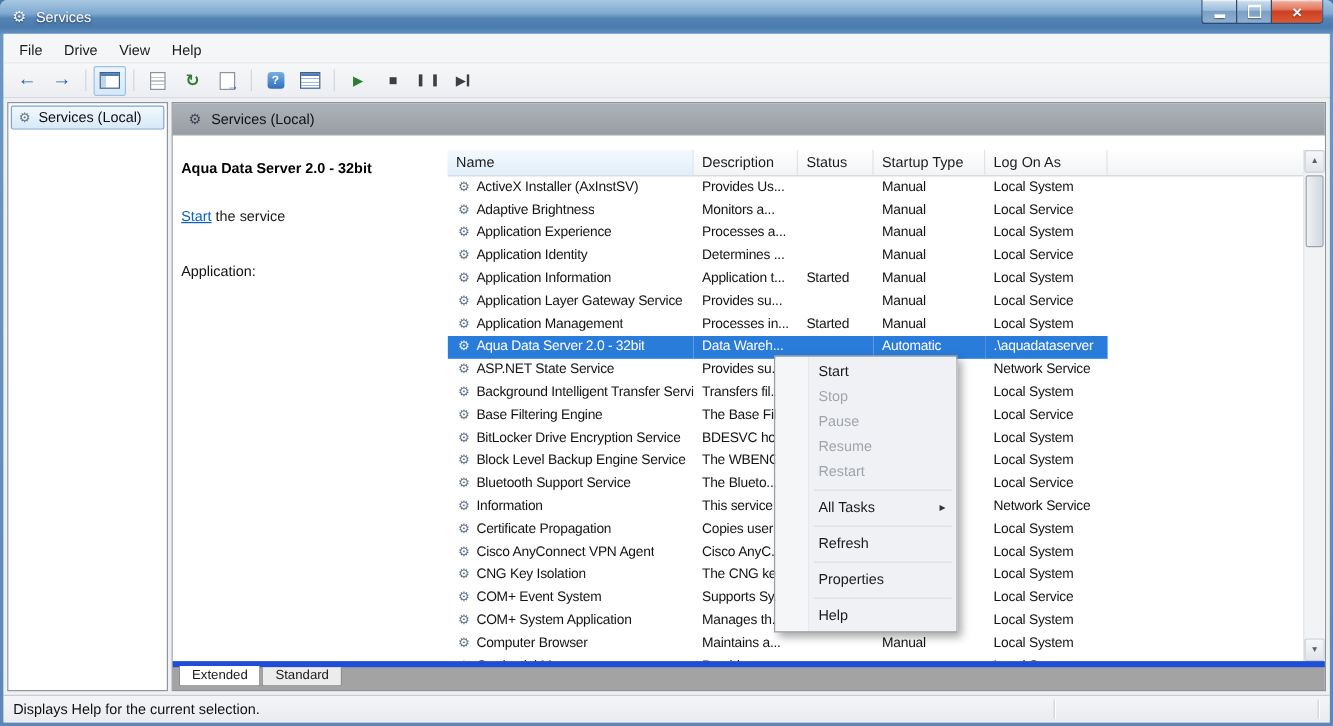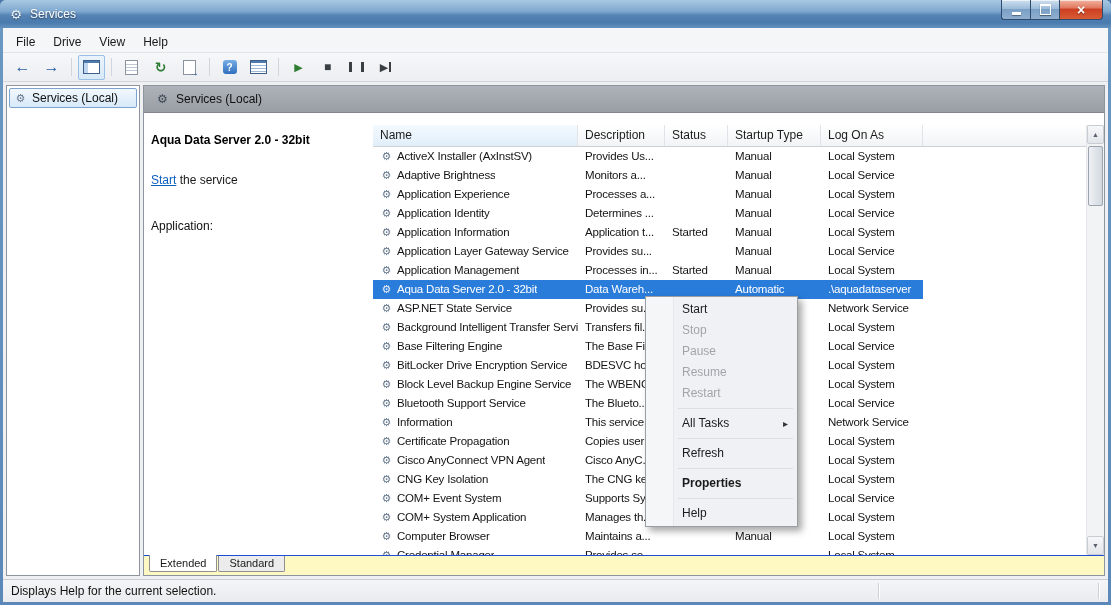--- a/index.html
+++ b/index.html
@@ -90,35 +90,35 @@
   .c-name .nm{overflow:hidden;white-space:nowrap}
   .trow.selected .cell{background:#2a7cdb;color:#fff}
   .trow.selected .gear{color:#e8eef6}
   .vscroll{flex:0 0 17px;display:flex;flex-direction:column;margin-top:12px;background:#f2f3f5;border-left:1px solid #e4e6e9}
   .sbtn{flex:0 0 17px;display:flex;align-items:center;justify-content:center;font-size:7px;color:#57606c;
         background:linear-gradient(#f6f7f9,#e2e5e9);border:1px solid #c8cdd4;border-radius:2px}
   .strack{flex:1;position:relative}
   .sthumb{position:absolute;left:1px;right:1px;top:2px;height:58px;border:1px solid #9aa3ae;border-radius:2px;
           background:linear-gradient(90deg,#eef1f4,#d2d8df)}
   
-  .tabsbar{flex:0 0 19px;background:#fef9c3;border-top:1px solid #1d4ed8;display:flex;align-items:flex-start;padding-left:5px}
+  .tabsbar{flex:0 0 19px;background:#a3a3a3;border-top:5px solid #1d4ed8;display:flex;align-items:flex-start;padding-left:5px}
   .tab{font-size:11px;line-height:15px;padding:0 10px;border:1px solid #8f8f8f;border-top:none;
        border-radius:0 0 2px 2px;background:#ececec;color:#1a1a1a;margin-right:1px}
   .tab.active{background:#fff;position:relative;top:-1px;padding-top:1px}
   .statusbar{flex:0 0 22px;background:linear-gradient(#f4f5f7,#e9ebee);border-top:1px solid #c9cdd2;
              display:flex;align-items:center;padding-left:8px;position:relative;color:#111}
   .sb-div{position:absolute;right:228px;top:3px;bottom:3px;width:0;border-left:1px solid #cdd1d6;border-right:1px solid #fff}
   .sb-div2{position:absolute;right:8px;top:3px;bottom:3px;width:0;border-left:1px solid #cdd1d6;border-right:1px solid #fff}
   
   .context-menu{position:absolute;left:645px;top:296px;width:147px;z-index:50;padding:2px;
      background:linear-gradient(90deg,#f5f6f8 0 27px,#e6e8eb 27px 28px,#f0f1f4 28px);
      border:1px solid #9a9da2;box-shadow:4px 4px 7px rgba(0,0,0,.35)}
   .menu-item{height:21px;line-height:21px;padding:0 8px 0 34px;position:relative;color:#1b1b1b;white-space:nowrap}
   .menu-item.disabled{color:#a0a5ac}
-  .menu-item.bold{font-weight:bold}
+  .menu-item.bold{font-weight:normal}
   .submenu-arrow{position:absolute;right:7px;top:0;font-size:10px;color:#333}
   .menu-sep{height:1px;background:#dcdee2;margin:4px 2px 4px 30px}
 </style>
 </head>
 <body>
 
 <div class="frame">
 
   <div class="titlebar">
     <span class="app-icon">⚙</span>

